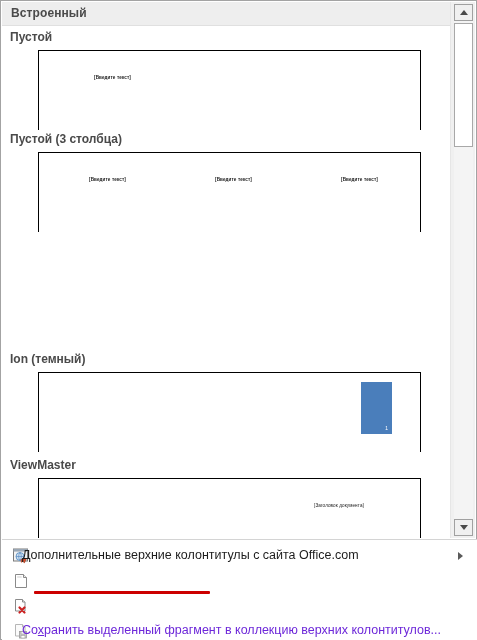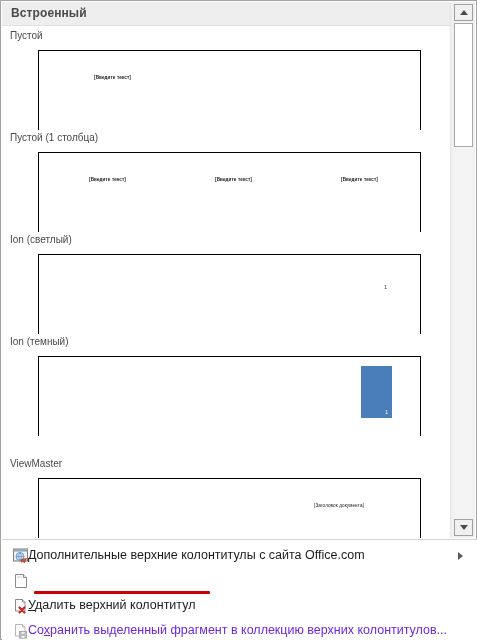--- a/index.html
+++ b/index.html
@@ -38,22 +38,22 @@
     position: absolute;
     left: 1px; top: 25px;
     width: 450px; height: 512px;
     background: #ffffff;
     overflow: hidden;
   }
   .group { position: absolute; left: 0; width: 450px; }
   .group-label {
     position: absolute;
     left: 8px; top: 0;
-    font-size: 10px;
-    font-weight: normal;
+    font-size: 12px;
+    font-weight: bold;
     color: #4a4a4a;
   }
   
   .preview {
     position: absolute;
     left: 36px;
     width: 383px;
     background: #ffffff;
     border-top: 1.5px solid #000000;
     border-left: 1.5px solid #000000;
@@ -138,21 +138,21 @@
     position: absolute;
     left: 0; width: 475px; height: 25px;
   }
   .mi-icon {
     position: absolute;
     left: 10px; top: 4px;
     width: 18px; height: 18px;
   }
   .mi-label {
     position: absolute;
-    left: 26px; top: 5px;
+    left: 20px; top: 5px;
     font-size: 12.5px;
     color: #1c1c1c;
     white-space: nowrap;
   }
   .mi-label.disabled { color: #6d28d9; }
   .mi-label u { text-decoration: underline; }
   .mi-submenu {
     position: absolute;
     right: 14px; top: 9px;
     width: 0; height: 0;
@@ -180,36 +180,30 @@
   <div class="gallery-body">
 
     <div class="group" style="top:4px;height:100px;">
       <div class="group-label">Пустой</div>
       <div class="preview" style="top:20px;height:80px;">
         <div class="ph" style="left:55px;top:24px;">[Введите текст]</div>
       </div>
     </div>
 
     <div class="group" style="top:106px;height:100px;">
-      <div class="group-label">Пустой (1 столбца)</div>
+      <div class="group-label">Пустой (3 столбца)</div>
       <div class="preview" style="top:20px;height:80px;">
         <div class="ph" style="left:50px;top:24px;">[Введите текст]</div>
         <div class="ph" style="left:176px;top:24px;">[Введите текст]</div>
         <div class="ph" style="left:302px;top:24px;">[Введите текст]</div>
       </div>
     </div>
 
-    <div class="group" style="top:208px;height:100px;">
-      <div class="group-label">Ion (светлый)</div>
-      <div class="preview" style="top:20px;height:80px;">
-        <div class="pagenum" style="right:33px;top:29px;">1</div>
-      </div>
-    </div>
-
-    <div class="group" style="top:310px;height:100px;">
+
+    <div class="group" style="top:326px;height:100px;">
       <div class="group-label">Ion (темный)</div>
       <div class="preview" style="top:20px;height:80px;">
         <div class="ion-block" style="right: 28px; top: 9px; width: 31px; height: 52px; background: rgb(74, 126, 187);">
           <div class="pagenum">1</div>
         </div>
       </div>
     </div>
 
     <div class="group" style="top:432px;height:100px;">
       <div class="group-label">ViewMaster</div>
@@ -259,21 +253,20 @@
     </div>
 
     <div class="menu-item" style="top:53px;">
       <span class="mi-icon">
         <svg width="18" height="18" viewBox="0 0 18 18">
           <path d="M3.5 2.5 h7 l2.5 2.5 v9 h-9.5 z" fill="#ffffff" stroke="#8a8a8a" stroke-width="1"></path>
           <path d="M10.5 2.5 v2.5 h2.5" fill="#eeeeee" stroke="#8a8a8a" stroke-width="1"></path>
           <path d="M7.5 10.5 l5 5 M12.5 10.5 l-5 5" stroke="#cc2222" stroke-width="2.2" stroke-linecap="round"></path>
         </svg>
       </span>
-      <span class="mi-label"><u>У</u>далить верхний колонтитул</span>
     </div>
 
     <div class="menu-item" style="top:78px;">
       <span class="mi-icon">
         <svg width="18" height="18" viewBox="0 0 18 18">
           <path d="M3.5 2.5 h7 l2.5 2.5 v9 h-9.5 z" fill="#fbfbfb" stroke="#b6b6b6" stroke-width="1"></path>
           <path d="M10.5 2.5 v2.5 h2.5" fill="#eeeeee" stroke="#b6b6b6" stroke-width="1"></path>
           <rect x="7.5" y="9.5" width="7" height="6.5" fill="#cfcfcf" stroke="#9a9a9a" stroke-width="0.8"></rect>
           <rect x="9" y="9.5" width="4" height="2.6" fill="#f3f3f3" stroke="#9a9a9a" stroke-width="0.6"></rect>
           <rect x="9" y="13.3" width="4" height="2.7" fill="#ffffff" stroke="#9a9a9a" stroke-width="0.6"></rect>

